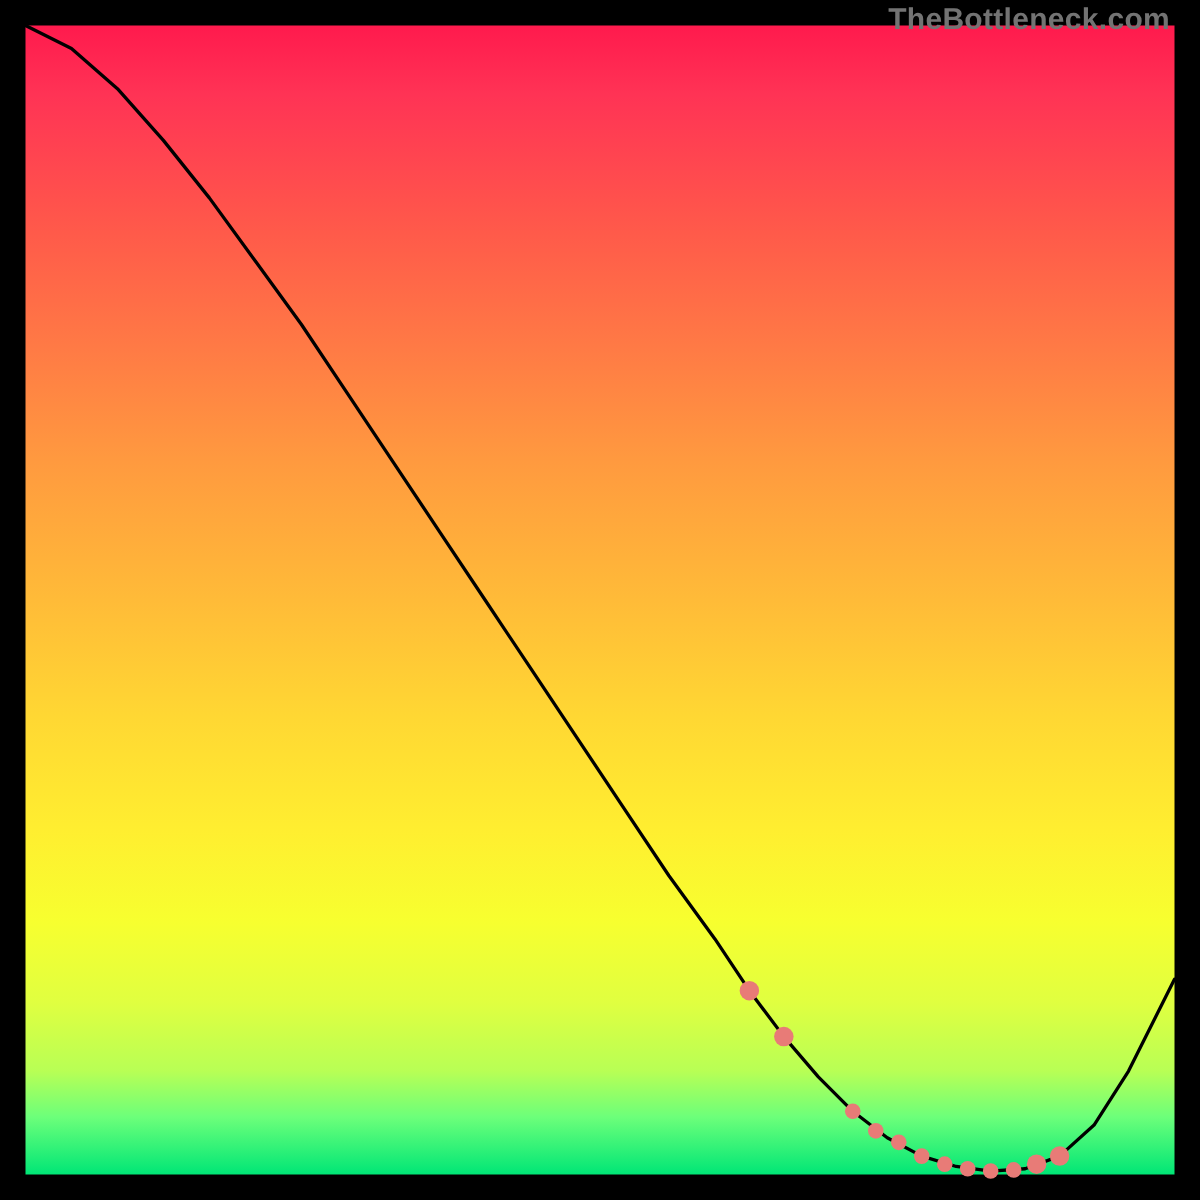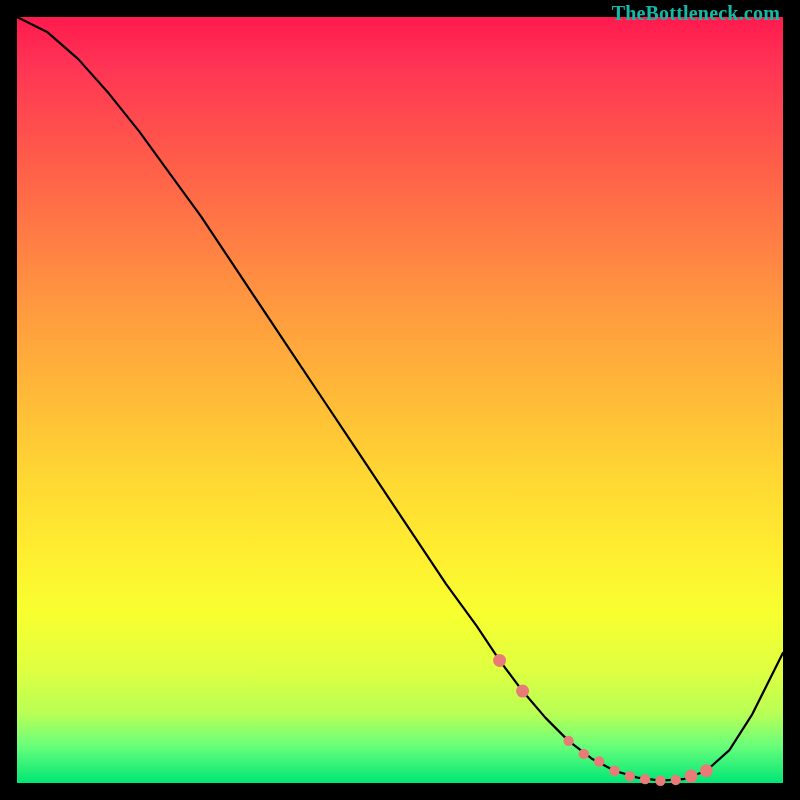--- a/index.html
+++ b/index.html
@@ -29,24 +29,24 @@
       #e0ff40 85%,
       #b8ff55 91%,
       #6cff7a 95%,
       #00e676 100%
     );
   }
   .watermark {
     position: absolute;
     top: 2px;
     right: 20px;
-    font-family: Liberation Serif, serif;
+    font-family: Liberation Sans, sans-serif;
     font-size: 20px;
     font-weight: bold;
-    color: #14b8a6;
+    color: #737373;
     letter-spacing: 0.2px;
     user-select: none;
   }
   svg.curve {
     position: absolute;
     left: 0; top: 0;
     width: 766px;
     height: 766px;
     overflow: visible;
   }

